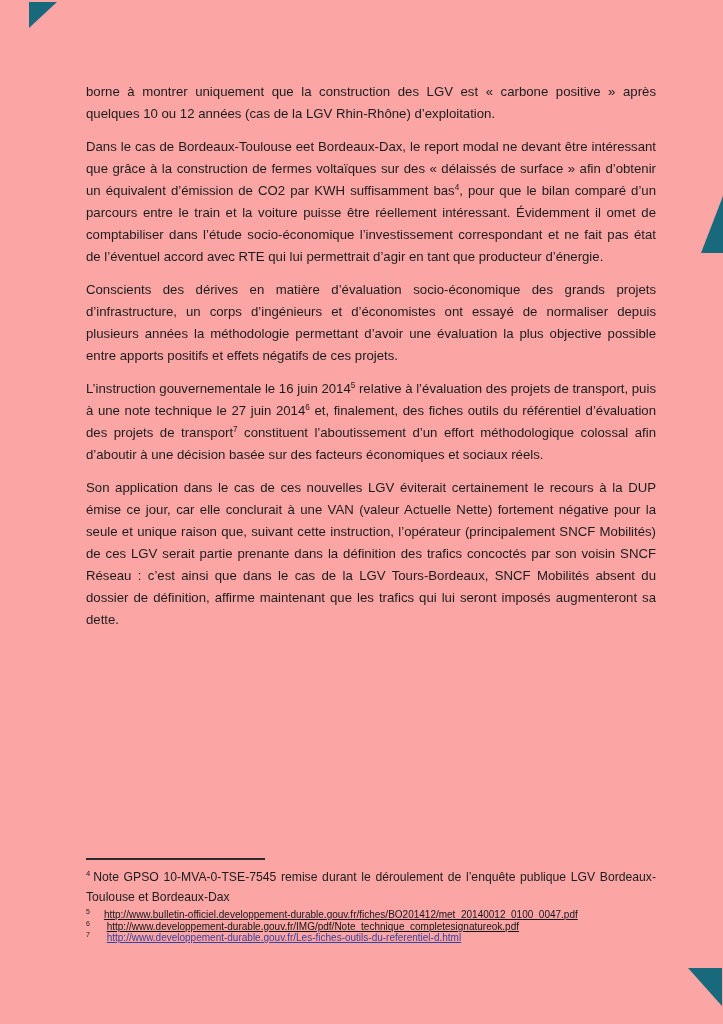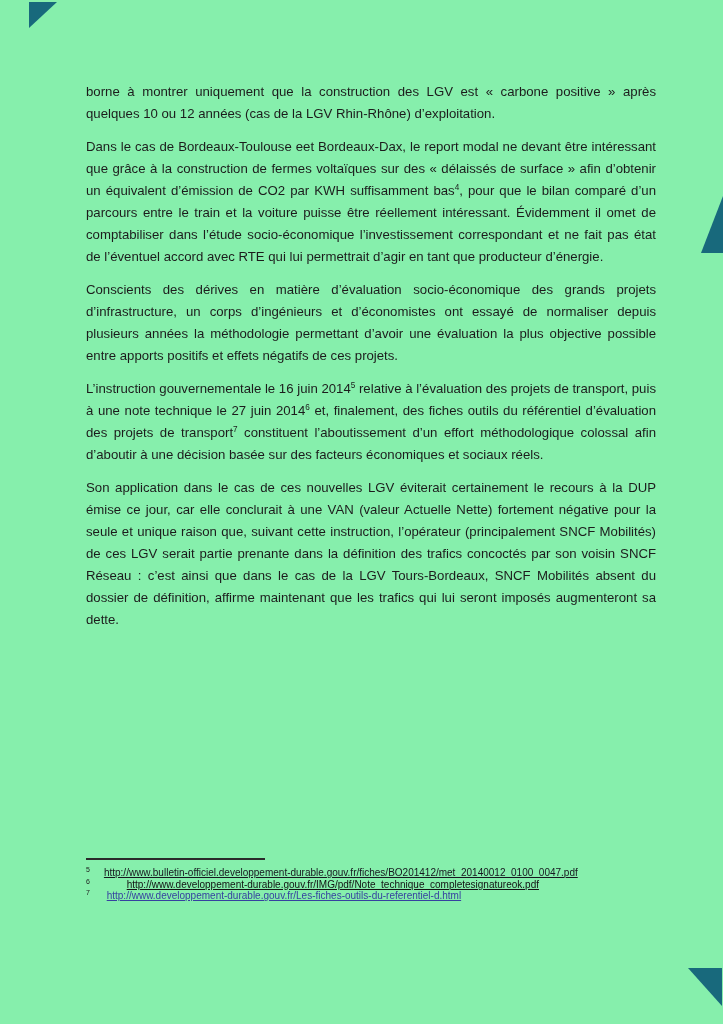--- a/index.html
+++ b/index.html
@@ -1,20 +1,20 @@
 <!DOCTYPE html>
 <html lang="fr"><head>
 <meta charset="utf-8">
 <style>
   html, body { margin: 0; padding: 0; background: #ffffff; }
   .page {
     position: relative;
     width: 723px;
     height: 1024px;
-    background: #86efac;
+    background: #fca5a5;
     overflow: hidden;
     font-family: "Liberation Sans", sans-serif;
   }
   .tri { position: absolute; background: #18697c; }
   .tri-tl {
     left: 29px; top: 2px; width: 28px; height: 26px;
     clip-path: polygon(0 0, 100% 0, 0 100%);
   }
   .tri-right {
     left: 701px; top: 196px; width: 22px; height: 57px;
@@ -70,21 +70,21 @@
   }
   .fn-text sup.ref { margin-right: 3px; }
   .fn-url {
     margin: 0;
     font-size: 10px;
     line-height: 11.6px;
   }
   .fn-url sup.ref { font-size: 7px; }
   .fn-url a { text-decoration: underline; word-break: break-all; padding-left: 14px; }
   a.lnk-dark { color: #17171f; }
-  a.lnk-darker { color: #121212; margin-left: 20px; }
+  a.lnk-darker { color: #121212; }
   a.lnk-blue { color: #3642a0; }
 </style>
 </head>
 <body>
 
 <div class="page">
 
   <div class="tri tri-tl"></div>
   <div class="tri tri-right"></div>
   <div class="tri tri-bottom"></div>
@@ -102,20 +102,21 @@
 
 
     <p>Son application dans le cas de ces nouvelles LGV éviterait certainement le recours à la DUP émise ce jour, car elle conclurait à une VAN (valeur Actuelle Nette) fortement négative pour la seule et unique raison que, suivant cette instruction, l’opérateur (principalement SNCF Mobilités) de ces LGV serait partie prenante dans la définition des trafics concoctés par son voisin SNCF Réseau : c’est ainsi que dans le cas de la LGV Tours-Bordeaux, SNCF Mobilités absent du dossier de définition, affirme maintenant que les trafics qui lui seront imposés augmenteront sa dette.</p>
 
   </div>
 
   <div class="footnotes">
 
     <div class="fn-rule"></div>
 
+    <p class="fn-text"><sup class="ref">4</sup><span>Note GPSO 10-MVA-0-TSE-7545 remise durant le déroulement de l’enquête publique LGV Bordeaux-Toulouse et Bordeaux-Dax</span></p>
 
     <p class="fn-url"><sup class="ref">5</sup><a class="lnk-dark" href="#">http://www.bulletin-officiel.developpement-durable.gouv.fr/fiches/BO201412/met_20140012_0100_0047.pdf</a></p>
 
     <p class="fn-url"><sup class="ref">6</sup> <a class="lnk-darker" href="#">http://www.developpement-durable.gouv.fr/IMG/pdf/Note_technique_completesignatureok.pdf</a></p>
 
     <p class="fn-url"><sup class="ref">7</sup> <a class="lnk-blue" href="#">http://www.developpement-durable.gouv.fr/Les-fiches-outils-du-referentiel-d.html</a></p>
 
   </div>
 
 </div>

